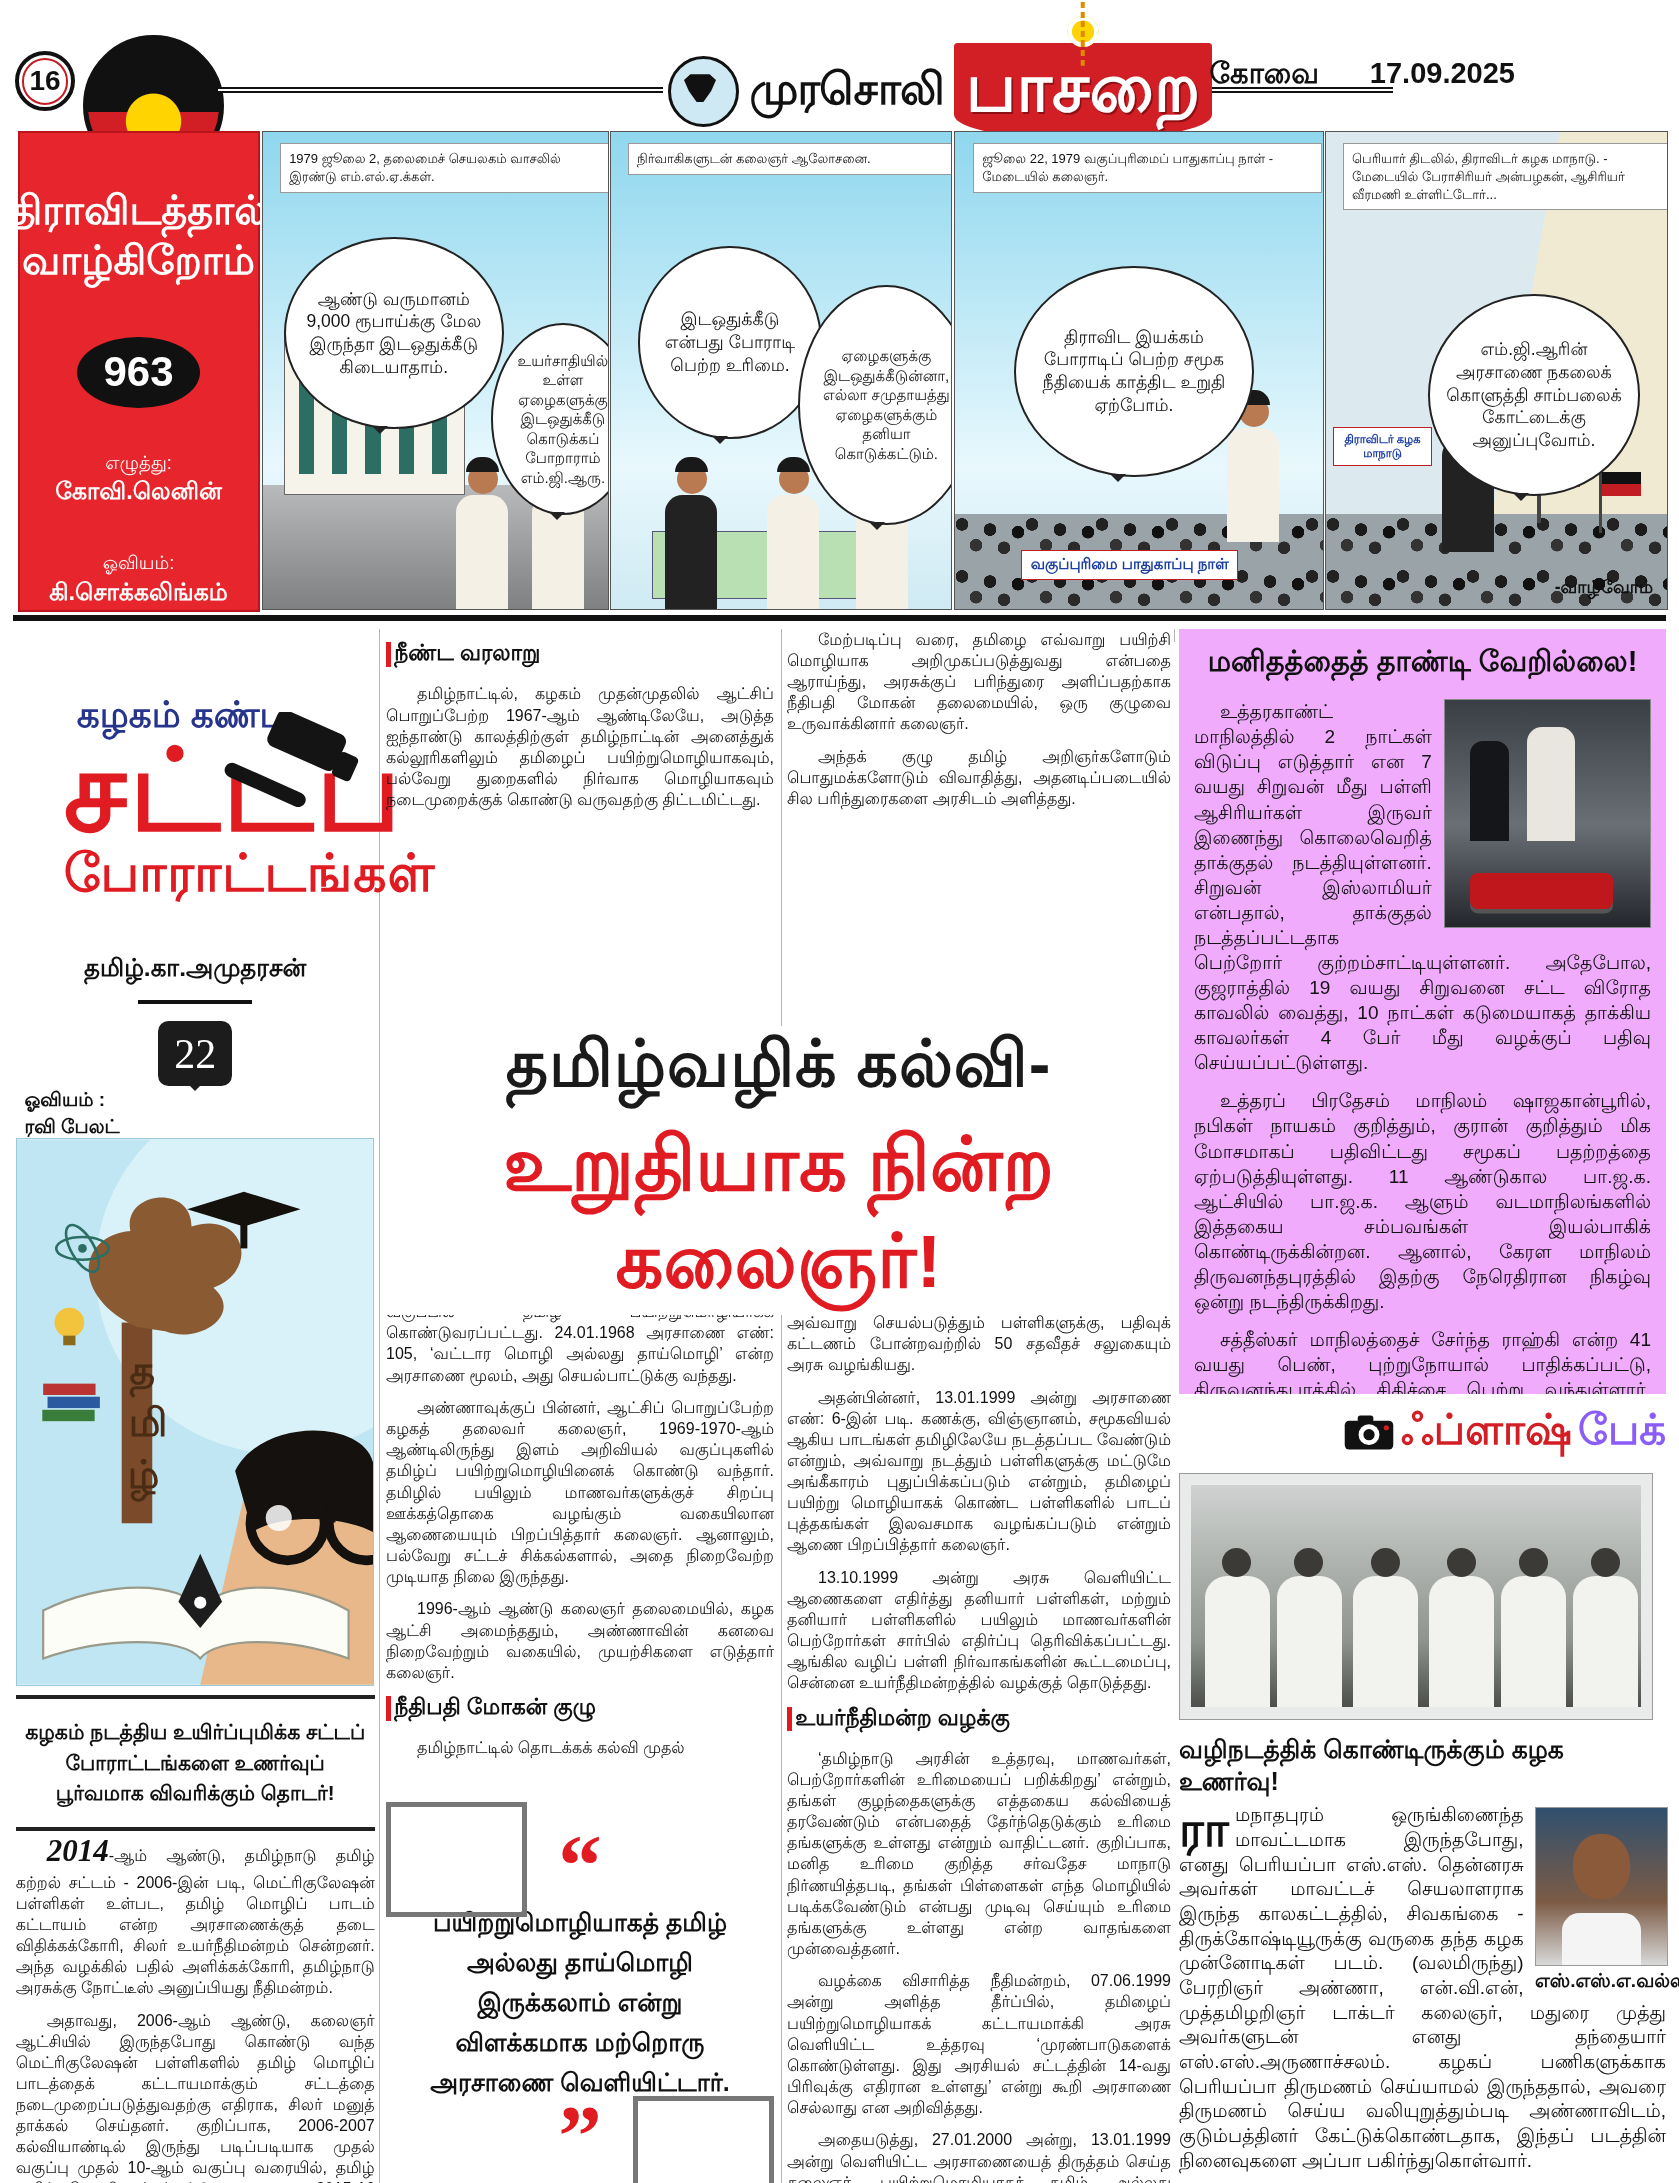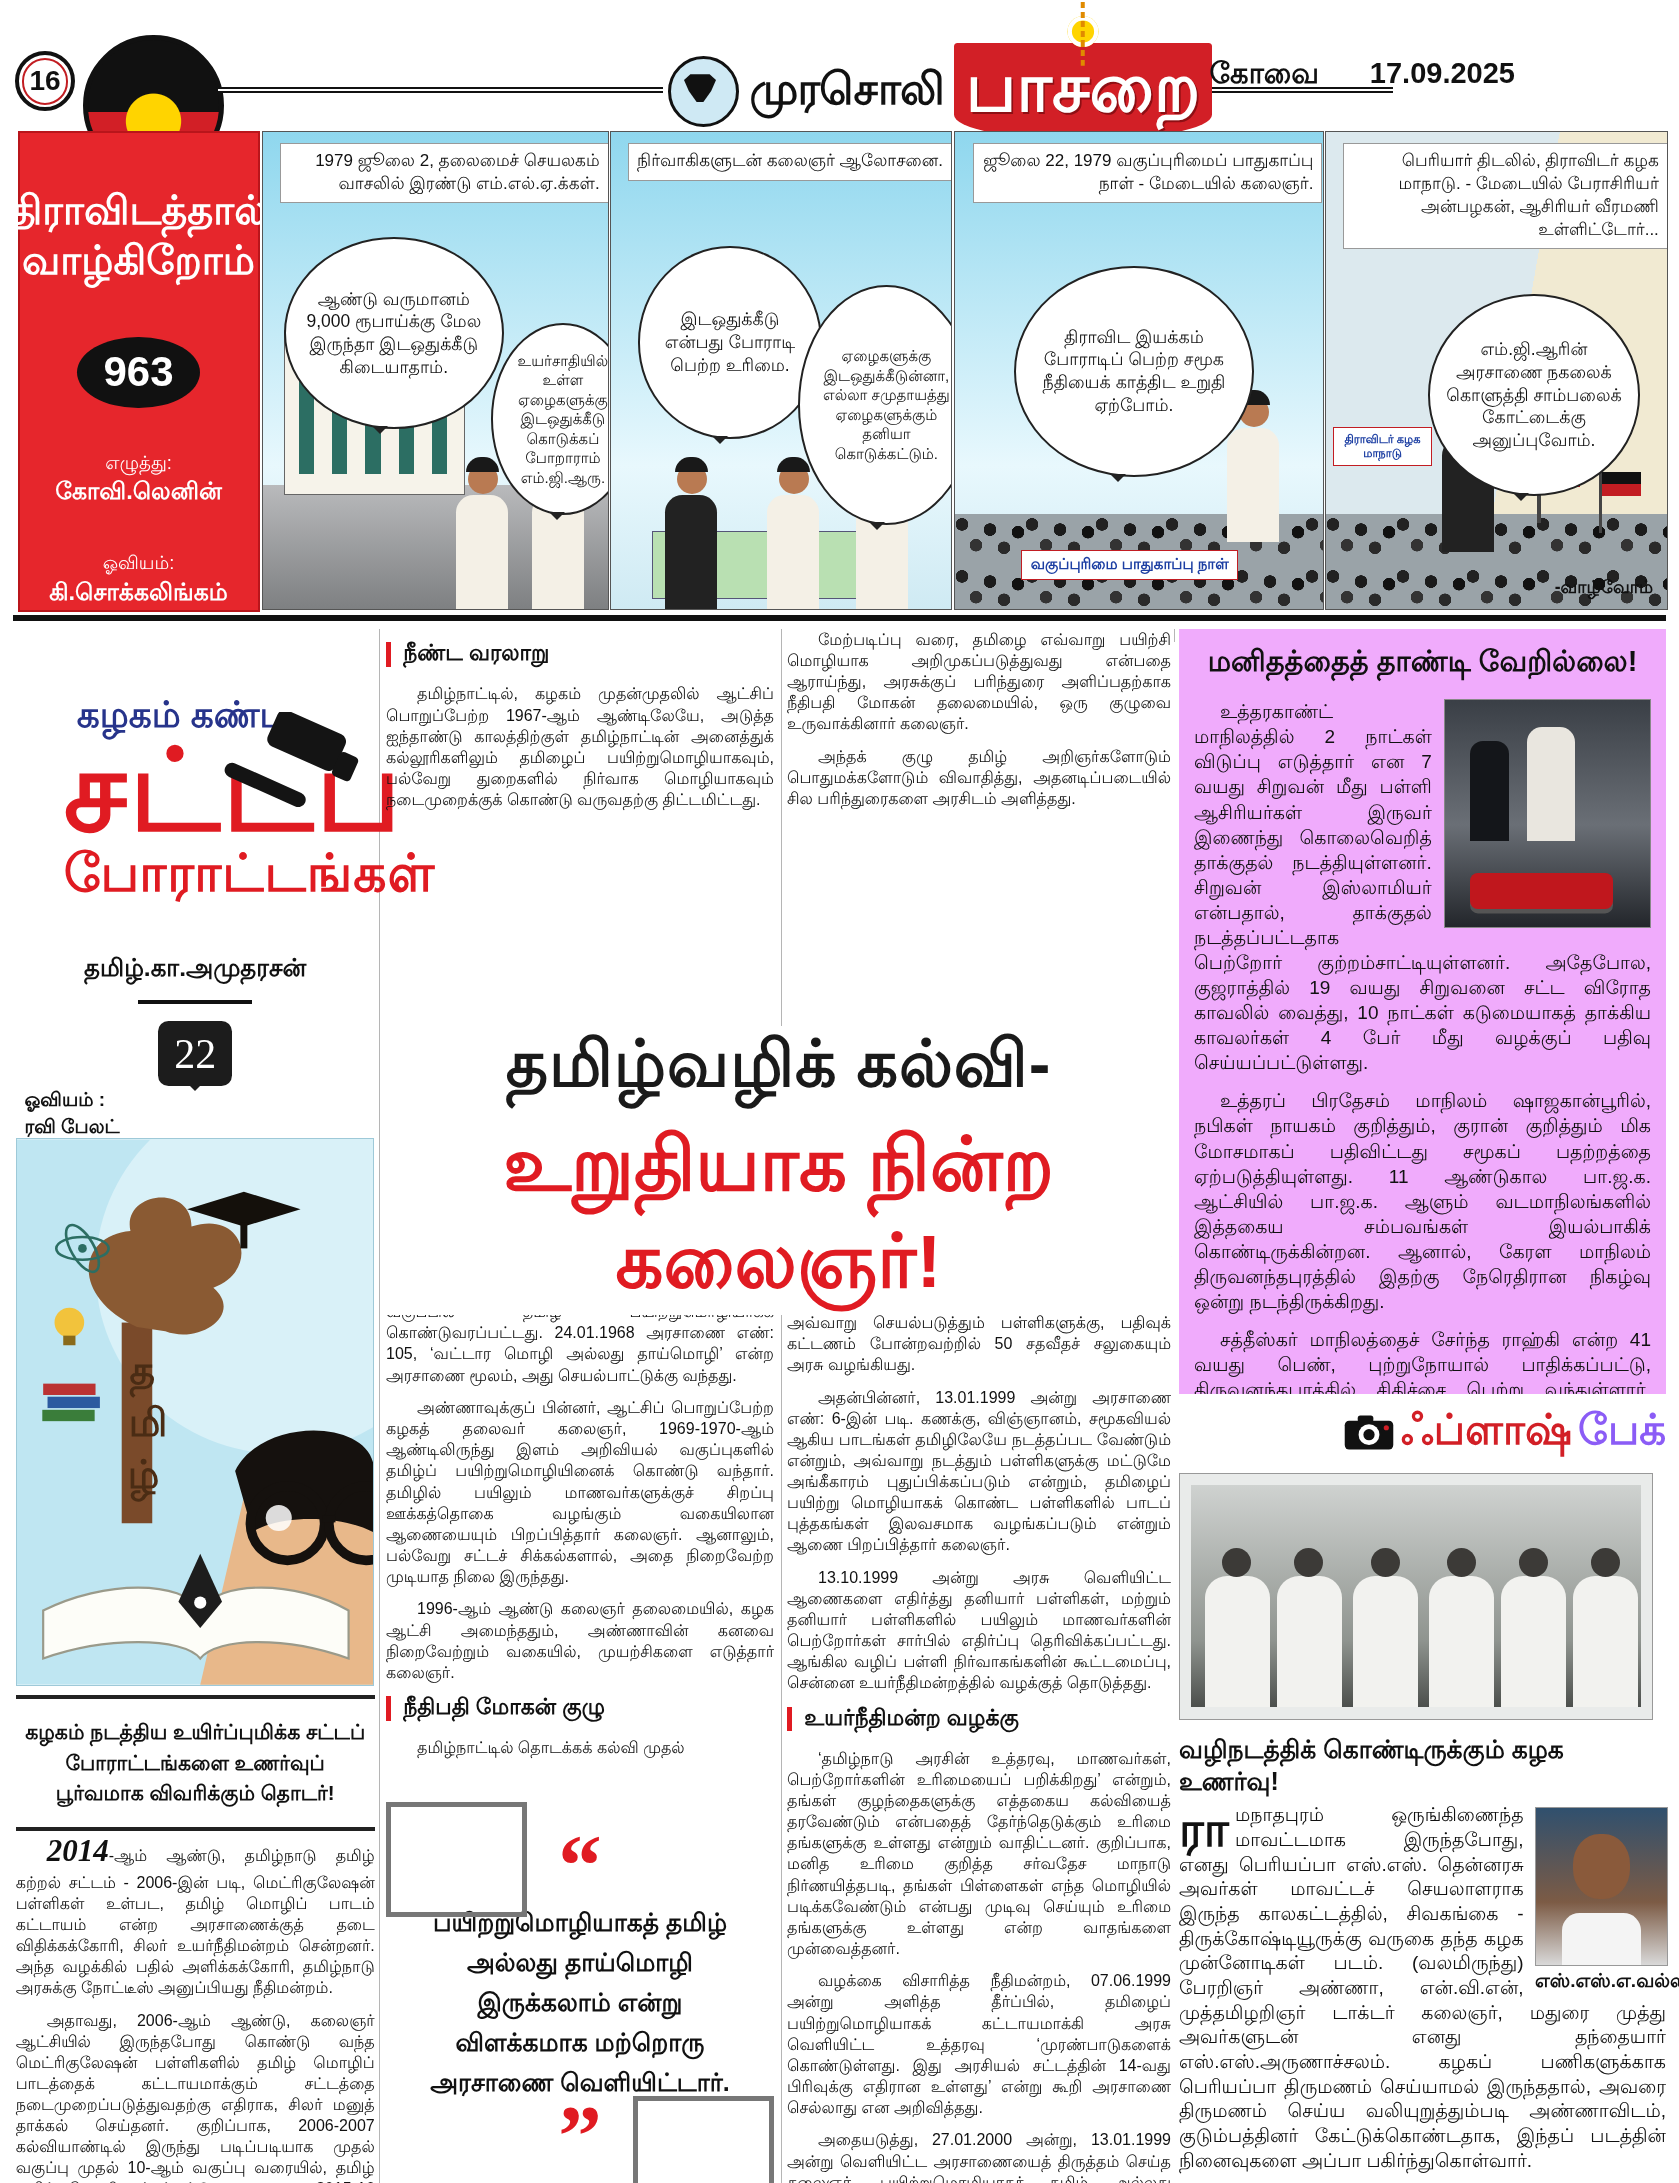--- a/index.html
+++ b/index.html
@@ -32,21 +32,21 @@
   .serialbox{position:absolute;left:17.5px;top:131px;width:238px;height:477px;background:#e6262c;border:2.6px solid #b9151b;
        display:flex;flex-direction:column;align-items:center;text-align:center;color:#fff;}
   .serialbox .kick{margin-top:52px;font-size:40px;font-weight:700;line-height:1.25;}
   .epnum{margin-top:52px;background:#111;color:#fff;font-size:42px;font-weight:800;border-radius:50%;padding:11.4px 26px;}
   .serialbox .lbl{margin-top:44px;font-size:18.3px;}
   .serialbox .who{margin-top:2.6px;font-size:23.6px;font-weight:bold;}
   .panel{position:absolute;top:131px;height:477px;border:1.7px solid #555;
          background:linear-gradient(#8fd7ee,#e8f8fd 70%,#cfeaf3);overflow:hidden;}
   .p1{left:262px;width:345px;} .p2{left:610px;width:340px;} .p3{left:954px;width:368px;} .p4{left:1325px;width:341px;background:linear-gradient(100deg,#dce9ee 0 55%,#f1ead2 55%);}
   .cap{position:absolute;left:5%;top:11.4px;width:90%;background:#fff;border:0.9px solid #999;
-       font-size:17px;line-height:1.35;text-align:right;padding:6.1px 7.9px;}
+       font-size:13px;line-height:1.35;text-align:left;padding:6.1px 7.9px;}
   .bub{position:absolute;background:#fff;border:2.2px solid #222;border-radius:50%;
        display:flex;align-items:center;justify-content:center;text-align:center;
        font-size:17.5px;line-height:1.3;padding:13px 15px;}
   .bub::after{content:"";position:absolute;bottom:-15px;left:40%;border:8.7px solid transparent;border-top-color:#222;}
   .ground{position:absolute;bottom:0;left:0;width:100%;height:26%;background:linear-gradient(#b9babc,#7e8082);}
   .bldg{position:absolute;left:6%;bottom:24%;width:52%;height:34%;background:#f6f3ea;border:1.3px solid #666;}
   .bldg::before{content:"";position:absolute;inset:12% 8%;background:
       repeating-linear-gradient(90deg,#2c6e63 0 10%,#f6f3ea 10% 22%);}
   .board{position:absolute;left:10%;bottom:52%;width:46%;background:#fff;border:1.3px solid #555;
       font-size:11.4px;font-weight:bold;text-align:center;color:#173c8a;padding:2.6px;}
@@ -85,21 +85,21 @@
       border:11.4px solid transparent;border-top-color:#1c1c1c;}
   .artcredit{position:absolute;left:8.7px;top:393px;font-size:19px;font-weight:bold;line-height:1.4;}
   .illus{margin-top:52px;width:356px;height:546px;border:0.9px solid #9ec9d8;}
   .capbox{margin-top:7.9px;border-top:4.4px solid #222;border-bottom:4.4px solid #222;padding:17.5px 4.4px;
       font-size:20.5px;font-weight:bold;text-align:center;line-height:1.5;}
   .body p{font-size:16px;line-height:1.32;text-align:justify;margin:0 0 11.4px;text-indent:31px;}
   .lead{font-size:31px;font-weight:bold;font-style:italic;font-family:"Liberation Serif",serif;}
   .dcap{float:left;font-size:48px;line-height:.9;font-weight:bold;margin:4.4px 6.1px 0 0;}
   
   .col2{left:386px;width:388px;} .col3{left:787px;width:384px;}
-  .subhead{display:flex;align-items:center;gap:12px;font-size:22px;font-weight:800;margin:11.4px 0 15px;}
+  .subhead{display:flex;align-items:center;gap:3px;font-size:22px;font-weight:800;margin:11.4px 0 15px;}
   .subhead i{width:5.2px;height:24.5px;background:#e01b22;}
   .spacer{height:384px;}
   .headline{position:absolute;left:386px;top:1026px;width:785px;text-align:center;background:#fff;z-index:3;}
   .headline .h1{font-size:65px;font-weight:900;letter-spacing:0.9px;color:#1a1a1a;}
   .headline .h2{font-size:75px;font-weight:900;color:#e01b22;margin-top:11.4px;}
   .quote{position:relative;border:0;margin-top:26px;padding:65px 26px 74px;text-align:center;}
   .quote .cnr1,.quote .cnr2{position:absolute;width:131px;height:105px;border:5.2px solid #777;}
   .cnr1{left:0;top:17.5px;border-right:0;border-bottom:0;} .cnr2{right:0;bottom:17.5px;border-left:0;border-top:0;}
   .qg{color:#e01b22;font-size:87px;font-weight:900;line-height:.4;font-family:"Liberation Serif",serif;}
   .quote .qt{font-size:25px;font-weight:bold;line-height:1.6;margin:17.5px 0;}

